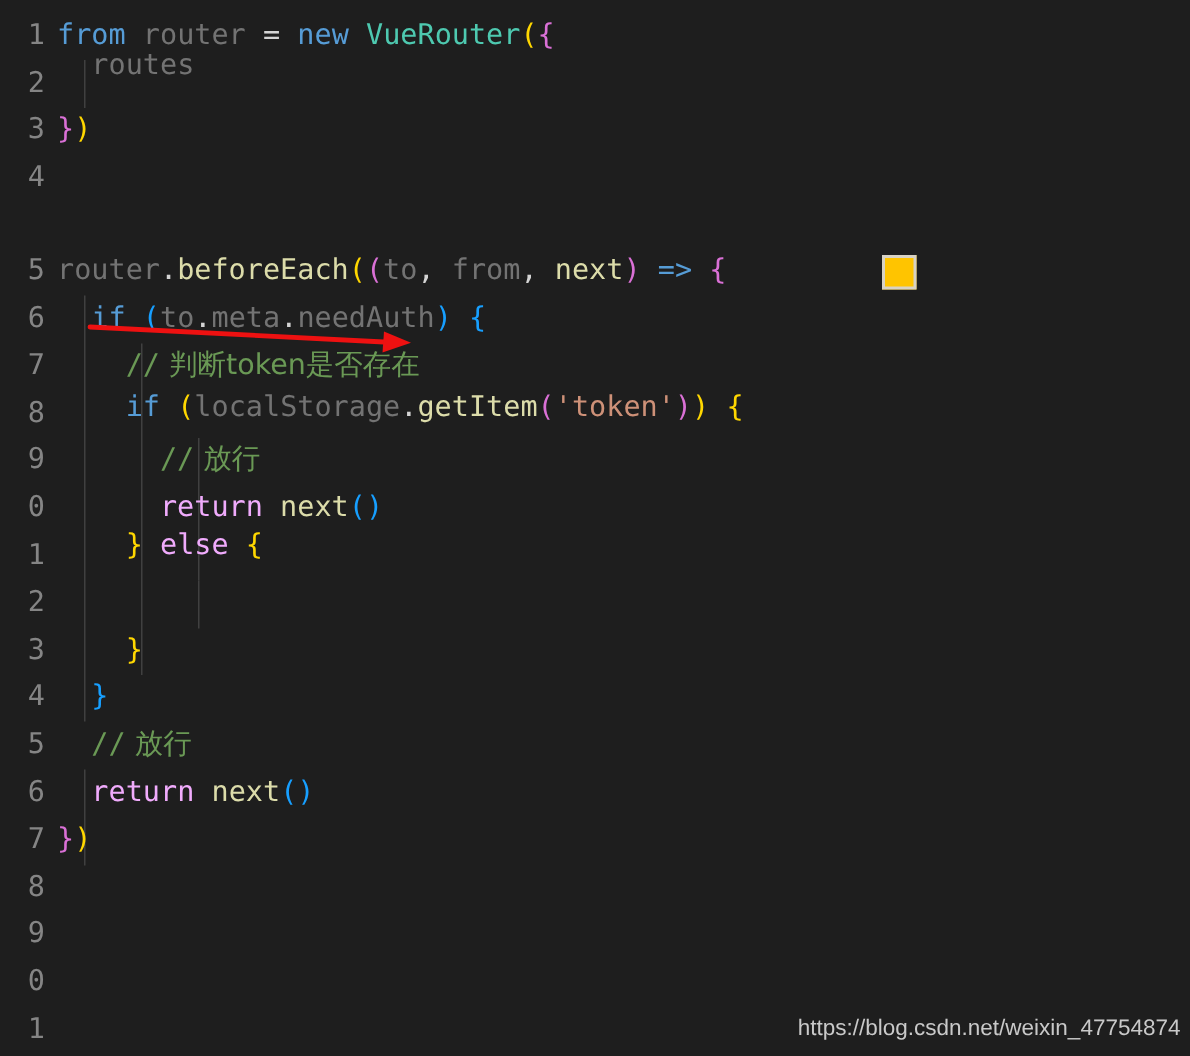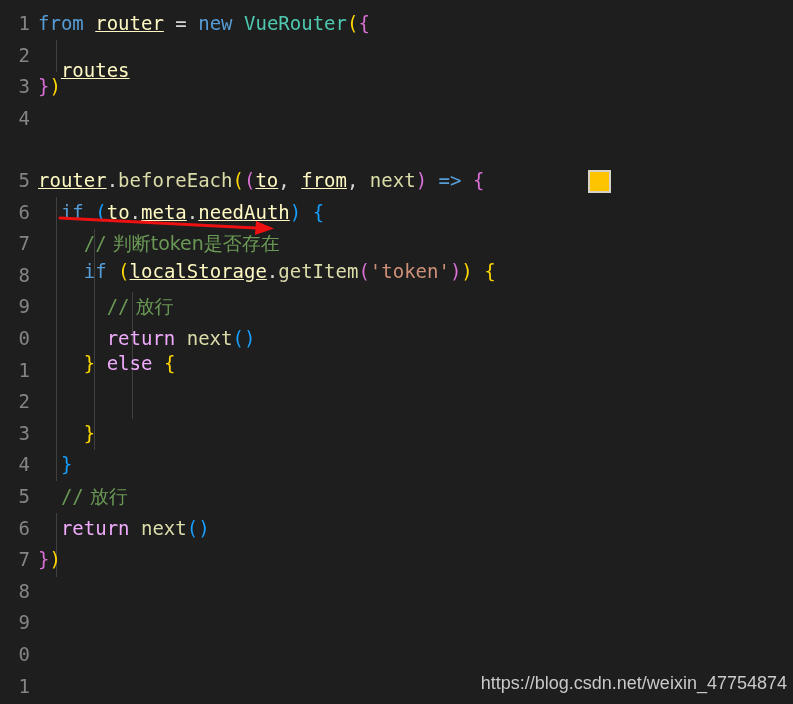--- a/index.html
+++ b/index.html
@@ -78,21 +78,21 @@
   
   .guide {
     position: absolute;
     width: 1px;
     background: #404040;
   }
 
   
   .kw      { color: #569cd6; }  
   .kwp     { color: #f0abfc; }  
-  .var     { color: #fef9c3; text-decoration: underline; }  
+  .var     { color: #737373; }  
   .type    { color: #4ec9b0; }  
   .fn      { color: #dcdcaa; }  
   .str     { color: #ce9178; }  
   .cmt     { color: #6a9955; }  
   .op      { color: #d4d4d4; }  
   .arrow   { color: #569cd6; }  
   .b1      { color: #ffd700; }  
   .b2      { color: #da70d6; }  
   .b3      { color: #179fff; }  
 
@@ -107,21 +107,21 @@
     box-sizing: border-box;
   }
 
   
   .red-arrow { position: absolute; }
 
   
   .watermark {
     position: absolute;
     font-family: "Liberation Sans", "DejaVu Sans", sans-serif;
-    font-size: 18px;
+    font-size: 15px;
     color: #c9c9c9;
     white-space: pre;
   }
 </style>
 </head>
 <body>
 
 <div id="editor">
 
   <div class="gutter">
@@ -152,21 +152,21 @@
 
     <div class="guide" style="left:18px;  top:40px;  height:32px;"></div>
     <div class="guide" style="left:18px;  top:197px; height:284px;"></div>
     <div class="guide" style="left:18px;  top:513px; height:64px;"></div>
     <div class="guide" style="left:56px;  top:229px; height:221px;"></div>
     <div class="guide" style="left:94px;  top:292px; height:95px;"></div>
     <div class="guide" style="left:94px;  top:387px; height:32px;"></div>
 
     <div class="row" style="top:8px"><span class="kw">from</span> <span class="var">router</span> <span class="op">=</span> <span class="kw">new</span> <span class="type">VueRouter</span><span class="b1">(</span><span class="b2">{</span></div>
 
-    <div class="row" style="top:55px">  <span class="var">routes</span></div>
+    <div class="row" style="top:28px">  <span class="var">routes</span></div>
 
     <div class="row" style="top:71.2px"><span class="b2">}</span><span class="b1">)</span></div>
 
 
 
     <div class="row" style="top:165px"><span class="var">router</span><span class="op">.</span><span class="fn">beforeEach</span><span class="b1">(</span><span class="b2">(</span><span class="var">to</span><span class="op">,</span> <span class="var">from</span><span class="op">,</span> <span class="fn">next</span><span class="b2">)</span> <span class="arrow">=&gt;</span> <span class="b2">{</span></div>
 
     <div class="row" style="top:228.2px">    <span class="cmt">//</span><span class="cmt cjk"> 判断token是否存在</span></div>
 
     <div class="row" style="top:196.6px">  <span class="kw">if</span> <span class="b3">(</span><span class="var">to</span><span class="op">.</span><span class="var">meta</span><span class="op">.</span><span class="var">needAuth</span><span class="b3">)</span> <span class="b3">{</span></div>

